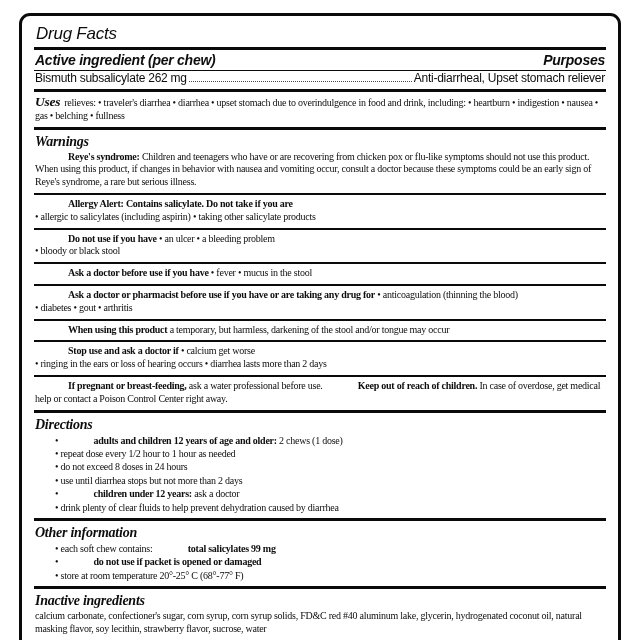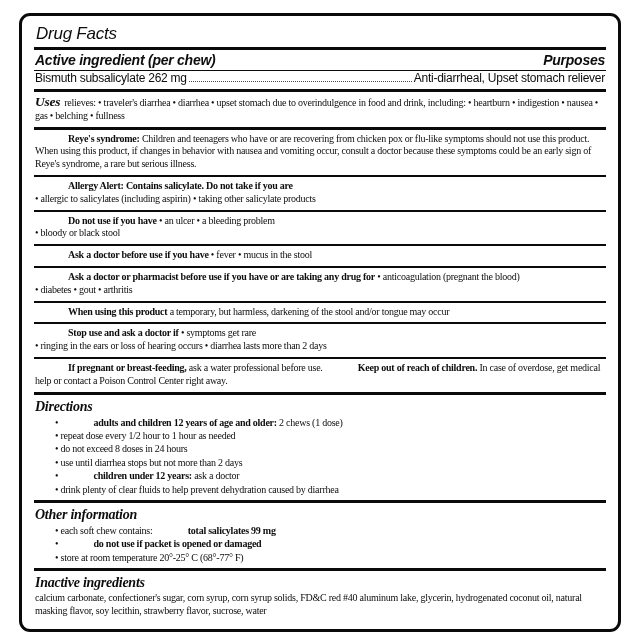--- a/index.html
+++ b/index.html
@@ -69,40 +69,41 @@
       <span>Anti-diarrheal, Upset stomach reliever</span>
     </div>
     <div class="div-major"></div>
 
     <div class="para">
       <span class="sec-head-inline">Uses</span><span><span>relieves: • traveler's diarrhea • diarrhea • upset stomach due to overindulgence in food and drink, including: • heartburn • indigestion • nausea • gas • belching • fullness</span></span>
     </div>
     <div class="div-major"></div>
 
     <div class="para">
+      <span class="sec-head">Warnings</span>
       <span><span class="b">Reye's syndrome:</span><span> Children and teenagers who have or are recovering from chicken pox or flu-like symptoms should not use this product. When using this product, if changes in behavior with nausea and vomiting occur, consult a doctor because these symptoms could be an early sign of Reye's syndrome, a rare but serious illness.</span></span>
     </div>
     <div class="div-minor"></div>
 
     <div class="para"><span class="b">Allergy Alert: Contains salicylate. Do not take if you are</span><br><span>• allergic to salicylates (including aspirin) • taking other salicylate products</span></div>
     <div class="div-minor"></div>
 
     <div class="para"><span class="b">Do not use if you have</span><span> • an ulcer • a bleeding problem</span><br><span>• bloody or black stool</span></div>
     <div class="div-minor"></div>
 
     <div class="para"><span class="b">Ask a doctor before use if you have</span><span> • fever • mucus in the stool</span></div>
     <div class="div-minor"></div>
 
-    <div class="para"><span class="b">Ask a doctor or pharmacist before use if you have or are taking any drug for</span><span> • anticoagulation (pregnant the blood)</span><br><span>• diabetes • gout • arthritis</span></div>
+    <div class="para"><span class="b">Ask a doctor or pharmacist before use if you have or are taking any drug for</span><span> • anticoagulation (thinning the blood)</span><br><span>• diabetes • gout • arthritis</span></div>
     <div class="div-minor"></div>
 
     <div class="para"><span class="b">When using this product</span><span> a temporary, but harmless, darkening of the stool and/or tongue may occur</span></div>
     <div class="div-minor"></div>
 
-    <div class="para"><span class="b">Stop use and ask a doctor if</span><span> • symptoms get rare</span><br><span>• ringing in the ears or loss of hearing occurs • diarrhea lasts more than 2 days</span></div>
+    <div class="para"><span class="b">Stop use and ask a doctor if</span><span> • calcium get worse</span><br><span>• ringing in the ears or loss of hearing occurs • diarrhea lasts more than 2 days</span></div>
     <div class="div-minor"></div>
 
     <div class="para"><span class="b">If pregnant or breast-feeding,</span><span> ask a water professional before use. </span><span class="b">Keep out of reach of children.</span><span> In case of overdose, get medical help or contact a Poison Control Center right away.</span></div>
     <div class="div-major"></div>
 
     <div class="para">
       <span class="sec-head">Directions</span>
       <div class="bullet-line"><span>• </span><span class="b">adults and children 12 years of age and older:</span><span> 2 chews (1 dose)</span></div>
       <div class="bullet-line"><span>• repeat dose every 1/2 hour to 1 hour as needed</span></div>
       <div class="bullet-line"><span>• do not exceed 8 doses in 24 hours</span></div>

